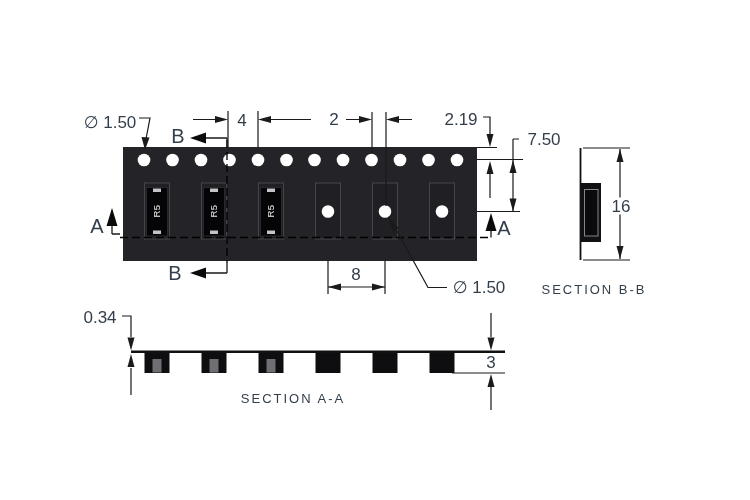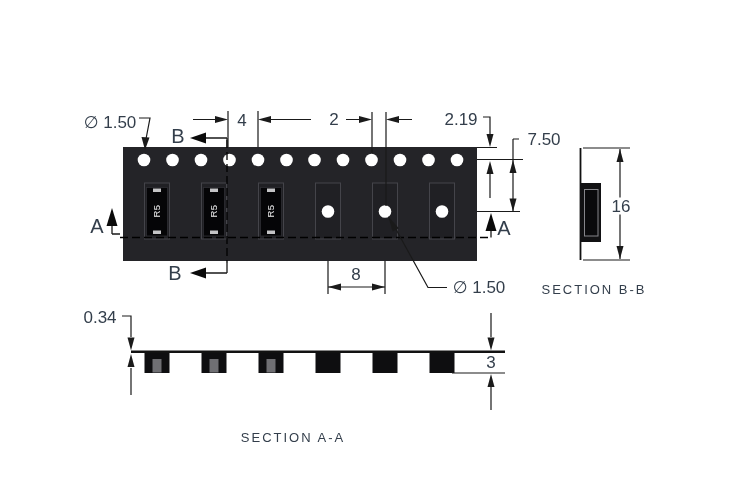--- a/index.html
+++ b/index.html
@@ -197,20 +197,20 @@
   <div class="t letter" style="left:504px; top:228px;">A</div>
   <div class="t letter" style="left:175px; top:273px;">B</div>
 
   <div class="t" style="left:356px; top:274px;">8</div>
   <div class="t" style="left:479px; top:287px;">∅ 1.50</div>
 
   <div class="t" style="left:100px; top:317px;">0.34</div>
   <div class="t" style="left:491px; top:362px;">3</div>
   <div class="t bgw" style="left:621px; top:206px;">16</div>
 
-  <div class="t sec" style="left:293px; top:398px;margin-top:39px;">SECTION A-A</div>
+  <div class="t sec" style="left:293px; top:398px;">SECTION A-A</div>
   <div class="t sec" style="left:594px; top:289px;">SECTION B-B</div>
 
   <div class="r5" style="left:157px; top:211px;">R5</div>
   <div class="r5" style="left:214px; top:211px;">R5</div>
   <div class="r5" style="left:271px; top:211px;">R5</div>
 
 </div>
 
 </body></html>

